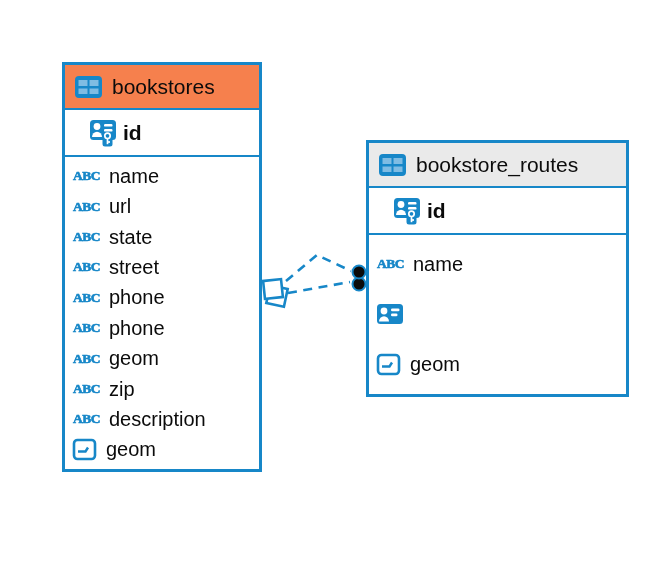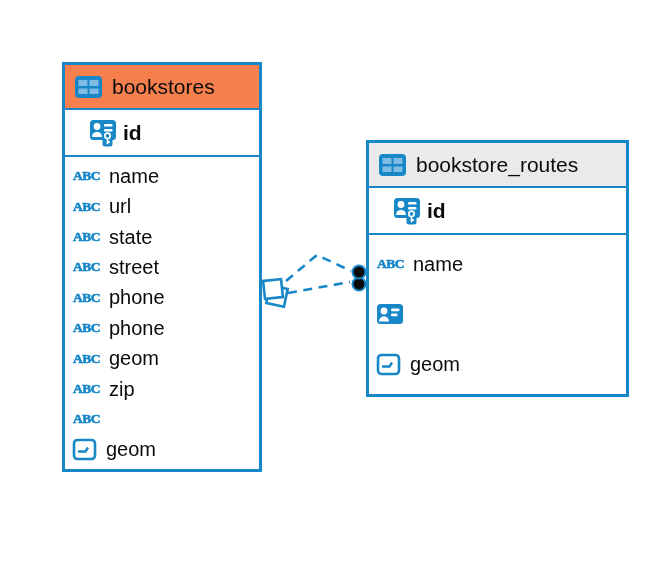--- a/index.html
+++ b/index.html
@@ -124,20 +124,21 @@
       <div class="field-row">
         <span class="icon abc-icon">ABC</span>
         <span>geom</span>
       </div>
       <div class="field-row">
         <span class="icon abc-icon">ABC</span>
         <span>zip</span>
       </div>
       <div class="field-row">
         <span class="icon abc-icon">ABC</span>
+        <span>description</span>
       </div>
       <div class="field-row">
         <span class="icon">
           <svg width="26" height="24" viewBox="0 0 26 24">
             <rect x="2" y="2" width="21" height="19" rx="3.5" fill="#fff" stroke="#1787C8" stroke-width="2.6"></rect>
             <path d="M6 13.5 H13.5 L16 9.5" fill="none" stroke="#1787C8" stroke-width="2.4"></path>
           </svg>
         </span>
         <span>geom</span>
       </div>

